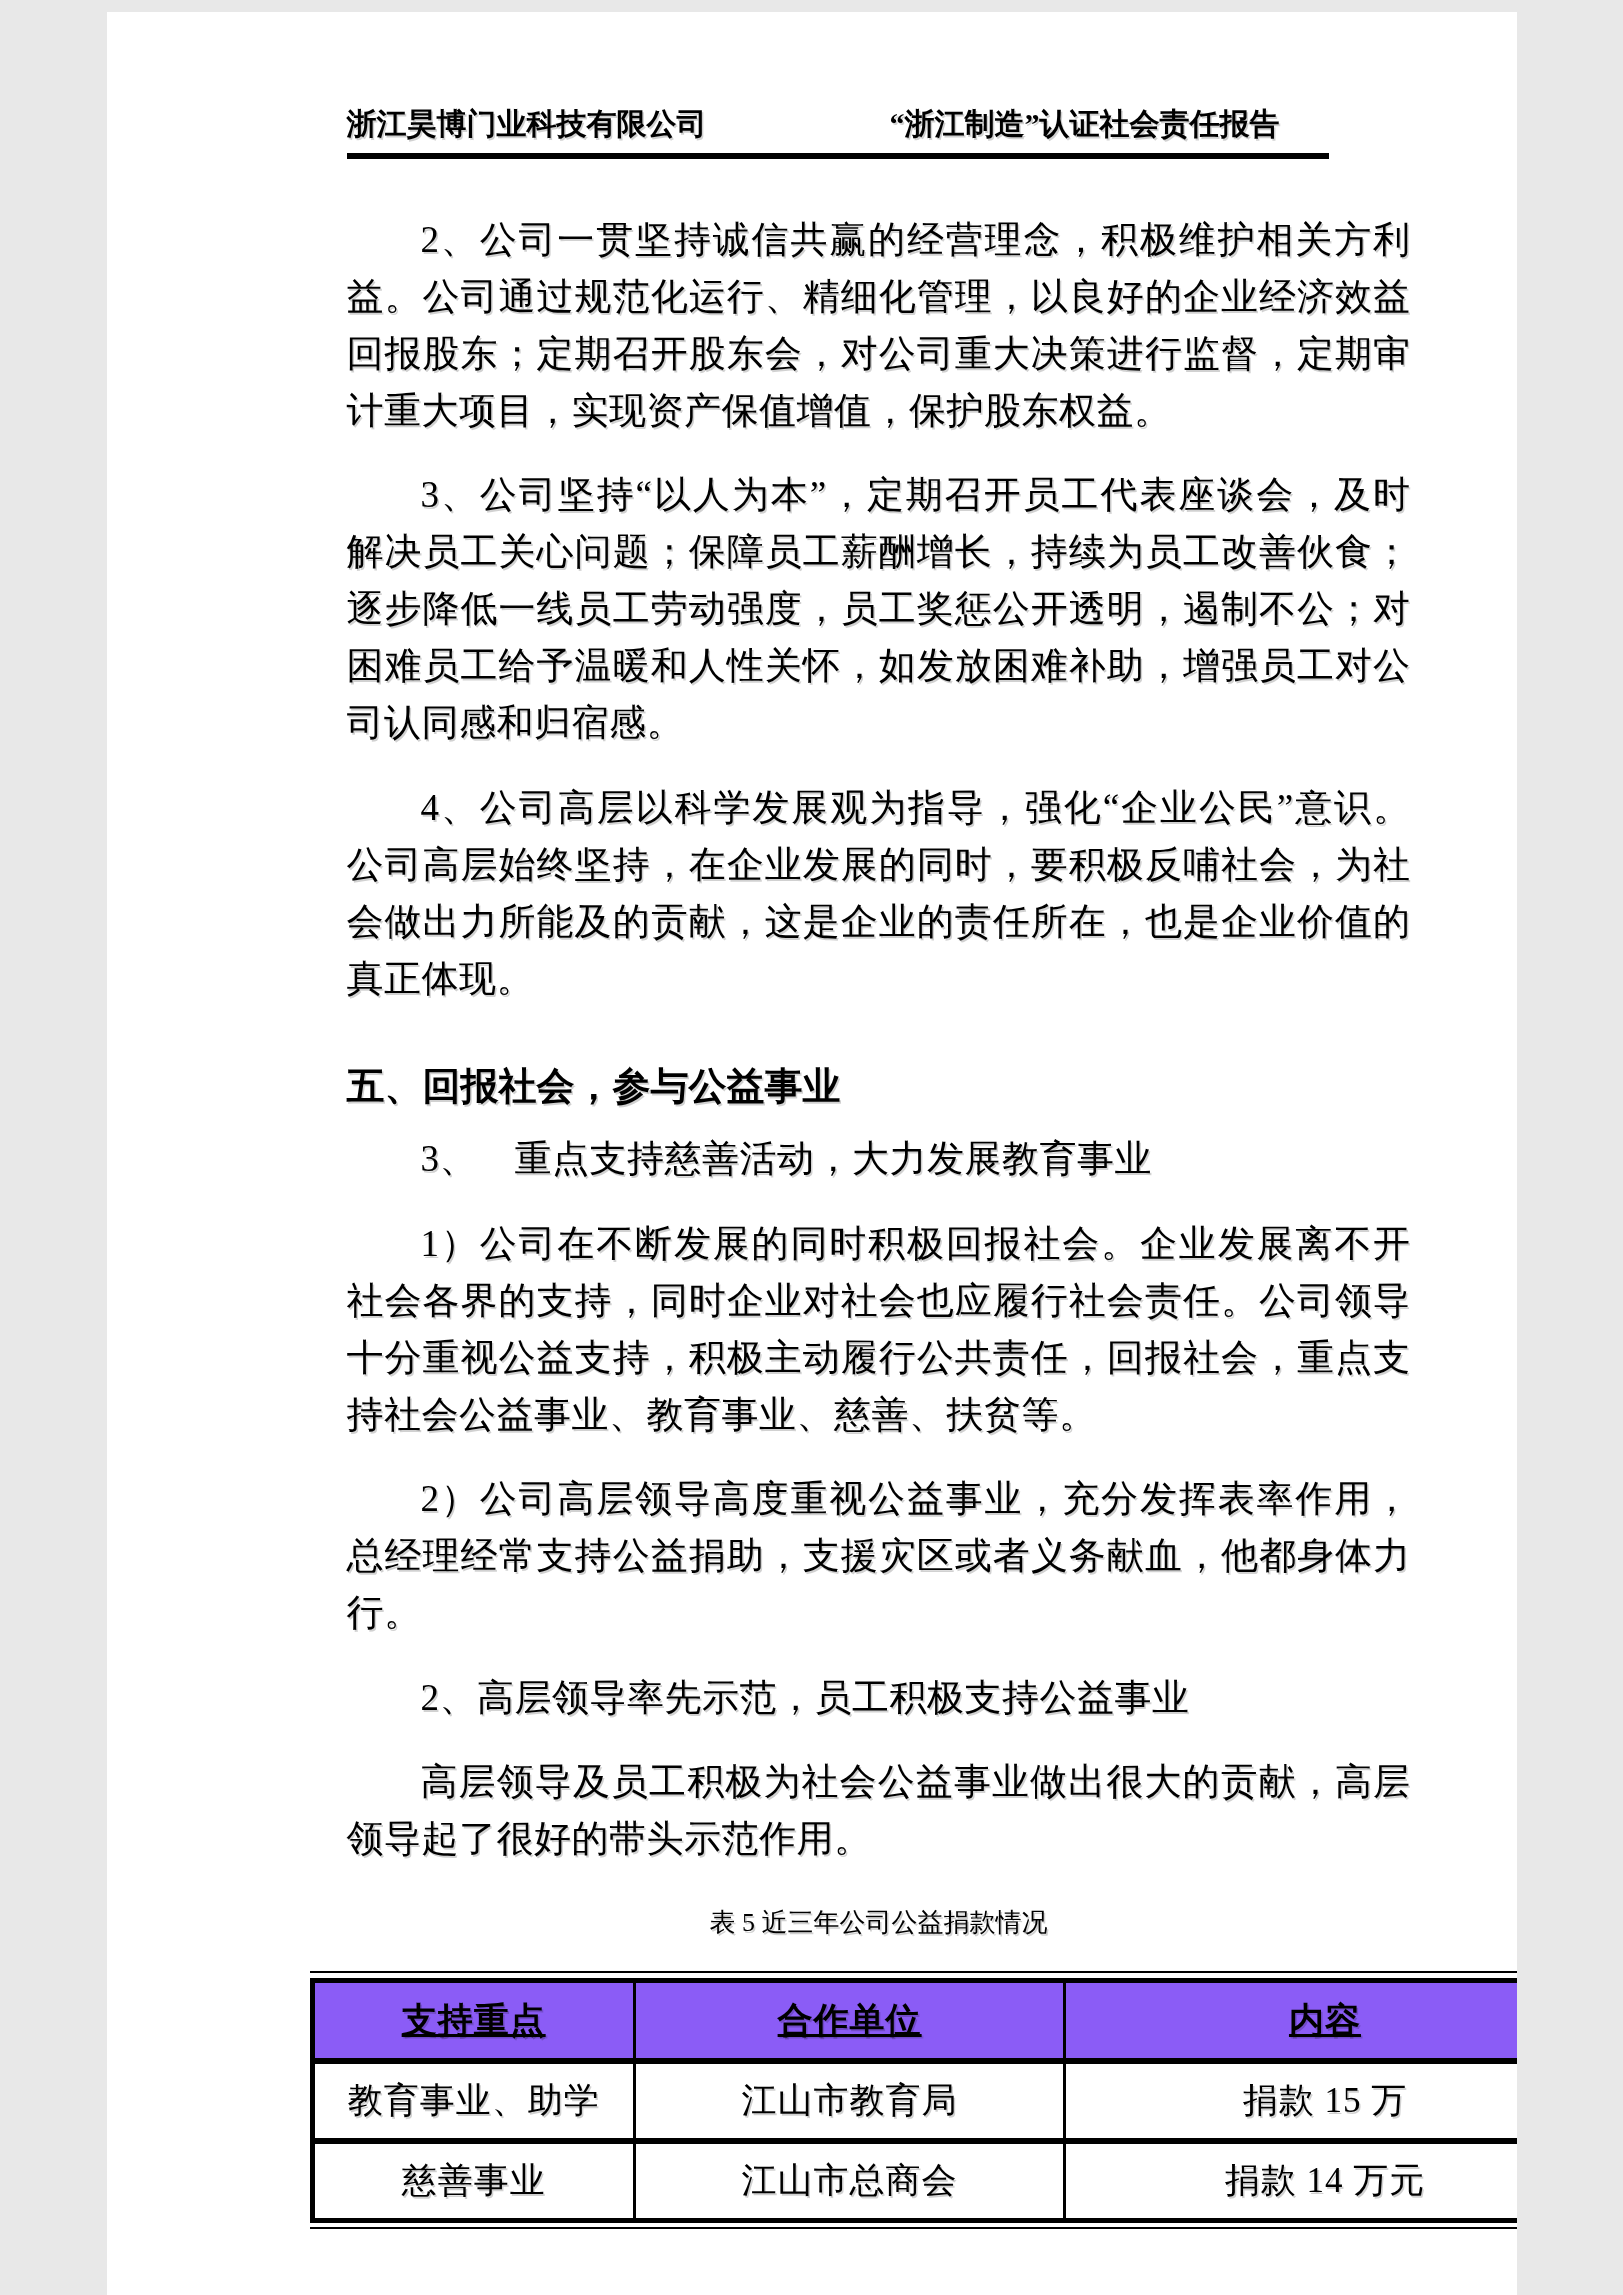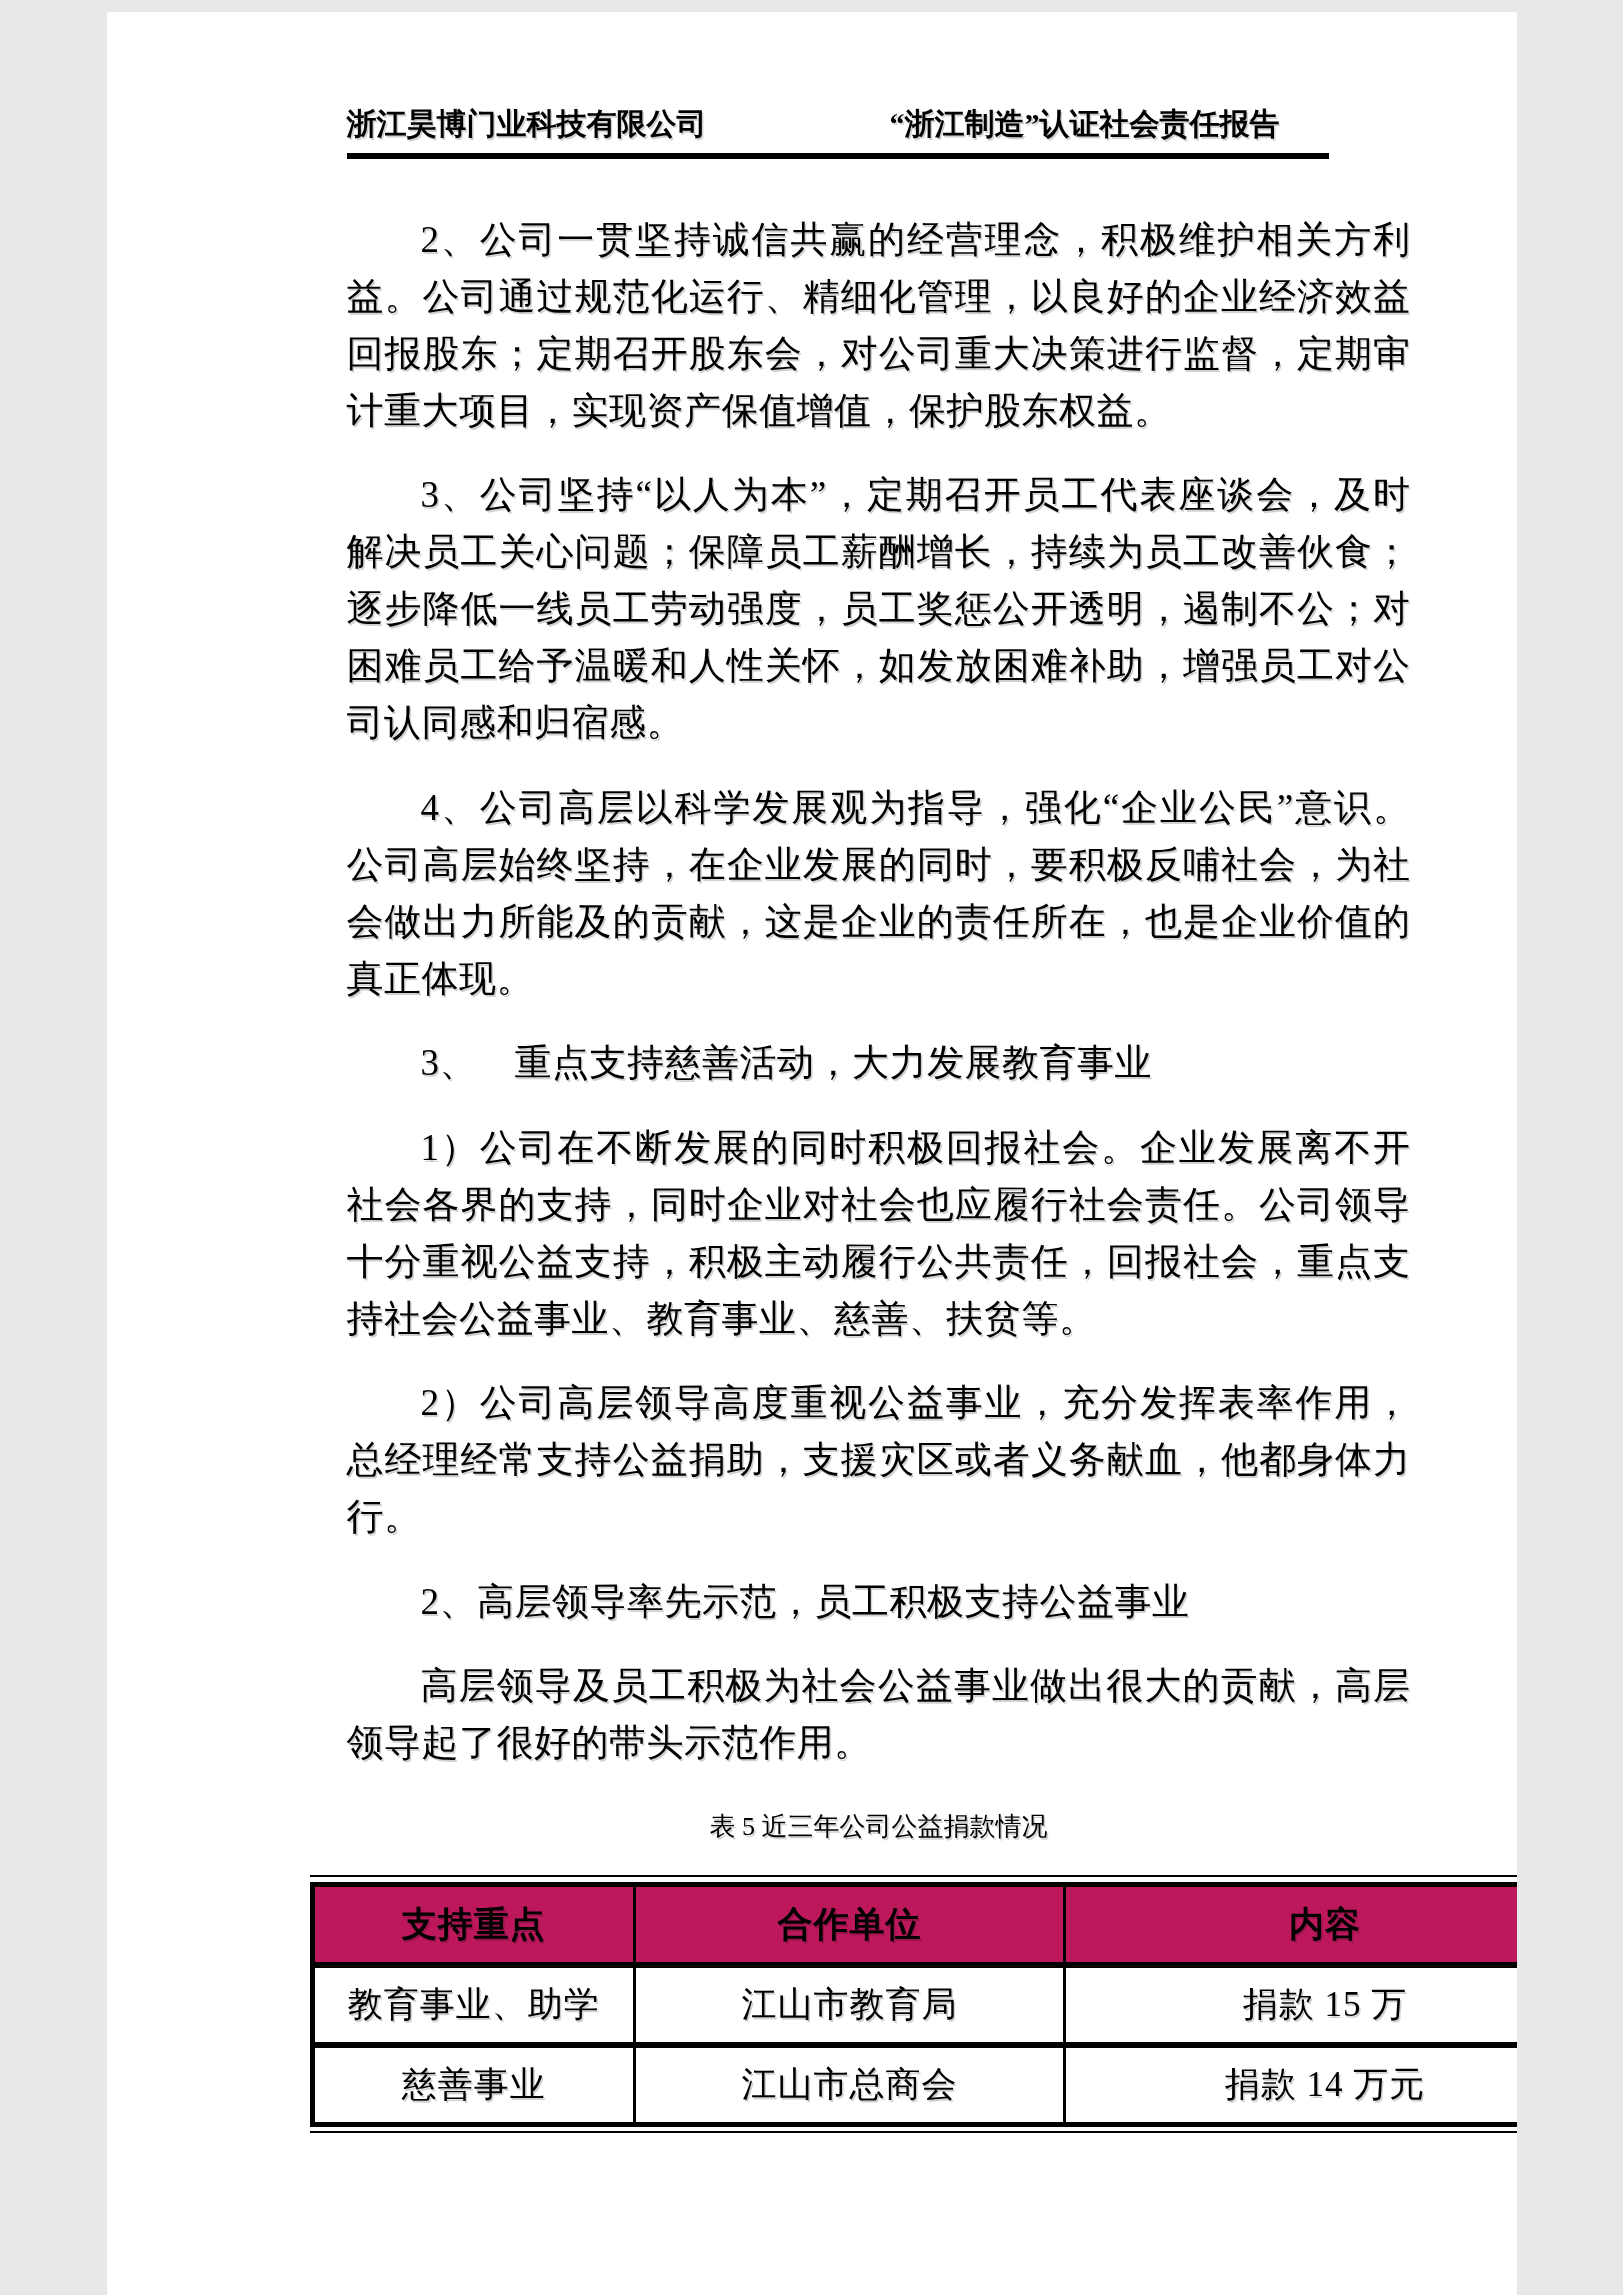--- a/index.html
+++ b/index.html
@@ -80,24 +80,25 @@
   .donation-table col.c2 { width: 33.8%; }
   .donation-table col.c3 { width: 40.9%; }
   .donation-table th, .donation-table td {
     border: 3.4px solid #000;
     text-align: center;
     vertical-align: middle;
     padding: 0;
     letter-spacing: 1px;
   }
   .donation-table thead th {
-    background: #be185d;
+    background: #8b5cf6;
     font-weight: 700;
     height: 75px;
     border-bottom: 6.4px solid #000;
+    text-decoration: underline;
   }
   .donation-table tbody td { height: 74px; font-weight: 400; }
   .donation-table tbody tr.row-divider td { border-bottom: 6.4px solid #000; }
 </style>
 </head>
 <body>
 
 <div class="page">
 
   <div class="page-header">
@@ -107,20 +108,21 @@
   <div class="header-rule"></div>
 
   <div class="content">
 
     <p class="para first">2、公司一贯坚持诚信共赢的经营理念，积极维护相关方利益。公司通过规范化运行、精细化管理，以良好的企业经济效益回报股东；定期召开股东会，对公司重大决策进行监督，定期审计重大项目，实现资产保值增值，保护股东权益。</p>
 
     <p class="para">3、公司坚持“以人为本”，定期召开员工代表座谈会，及时解决员工关心问题；保障员工薪酬增长，持续为员工改善伙食；逐步降低一线员工劳动强度，员工奖惩公开透明，遏制不公；对困难员工给予温暖和人性关怀，如发放困难补助，增强员工对公司认同感和归宿感。</p>
 
     <p class="para">4、公司高层以科学发展观为指导，强化“企业公民”意识。公司高层始终坚持，在企业发展的同时，要积极反哺社会，为社会做出力所能及的贡献，这是企业的责任所在，也是企业价值的真正体现。</p>
 
+    <h2 class="section-heading">五、回报社会，参与公益事业</h2>
 
     <p class="subhead">3、　重点支持慈善活动，大力发展教育事业</p>
 
     <p class="para">1）公司在不断发展的同时积极回报社会。企业发展离不开社会各界的支持，同时企业对社会也应履行社会责任。公司领导十分重视公益支持，积极主动履行公共责任，回报社会，重点支持社会公益事业、教育事业、慈善、扶贫等。</p>
 
     <p class="para">2）公司高层领导高度重视公益事业，充分发挥表率作用，总经理经常支持公益捐助，支援灾区或者义务献血，他都身体力行。</p>
 
     <p class="subhead">2、高层领导率先示范，员工积极支持公益事业</p>
 
     <p class="para">高层领导及员工积极为社会公益事业做出很大的贡献，高层领导起了很好的带头示范作用。</p>

